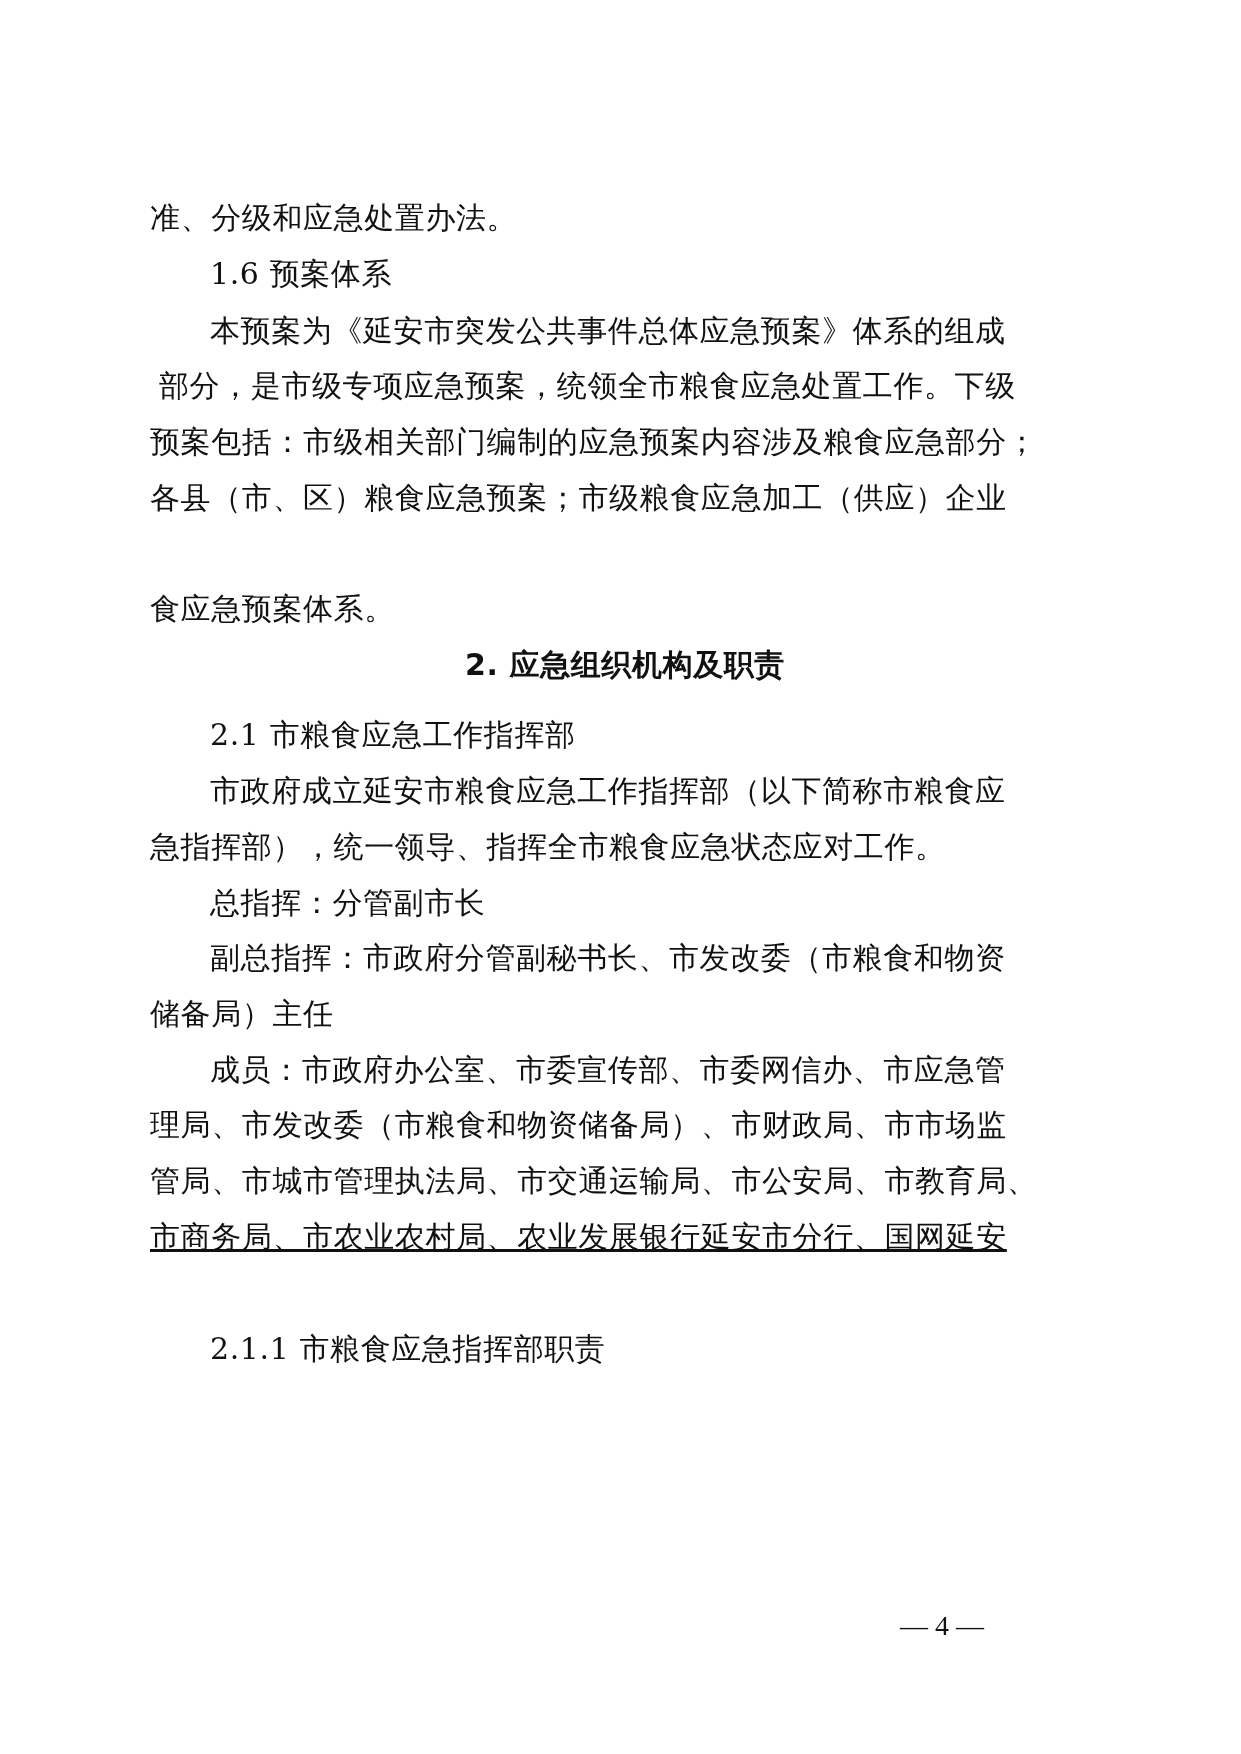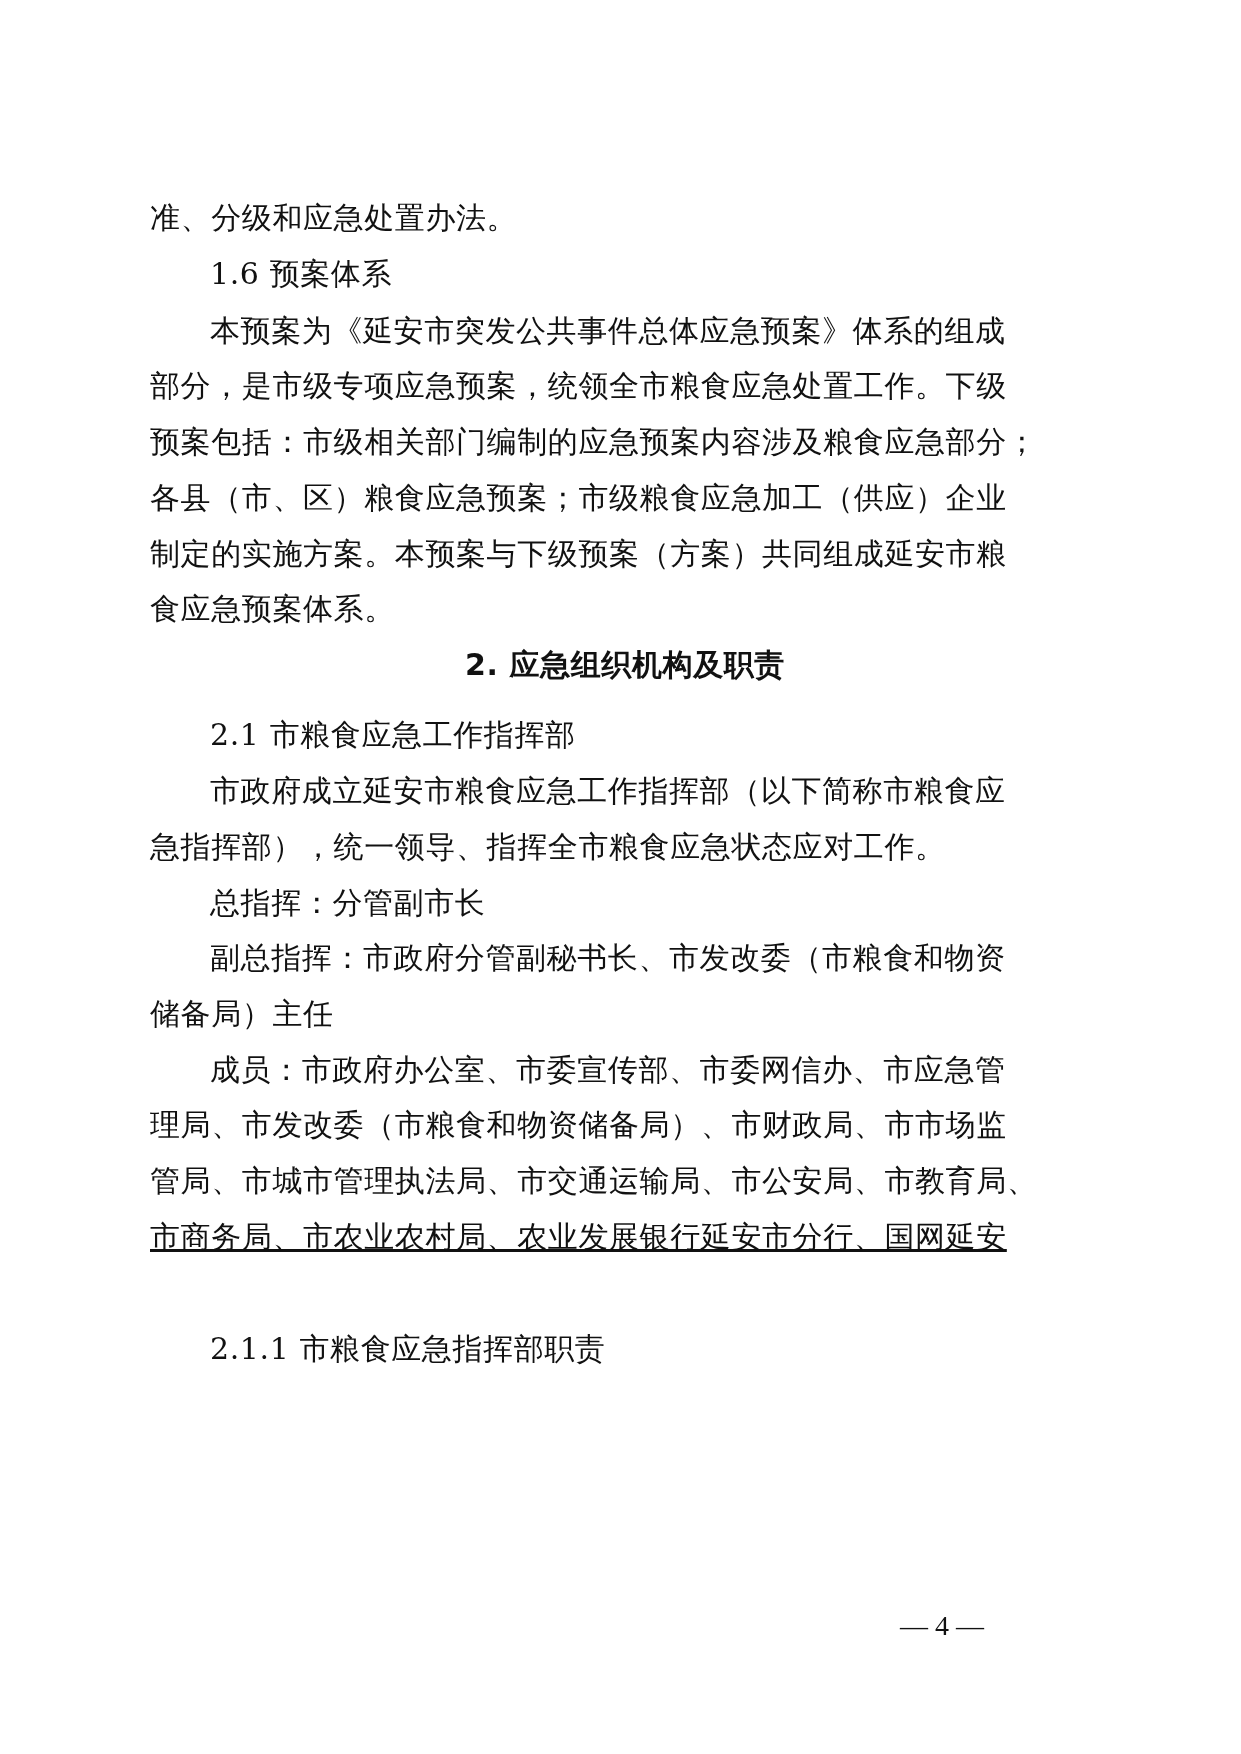--- a/index.html
+++ b/index.html
@@ -56,24 +56,23 @@
     }
   </style>
 </head>
 <body>
 
 <div class="page">
 
   <div class="line" style="top:200px;">准、分级和应急处置办法。</div>
   <div class="line indent" style="top:256px;">1.6 预案体系</div>
   <div class="line indent justify" style="top:313px; width:770px;">本预案为《延安市突发公共事件总体应急预案》体系的组成</div>
-  <div class="line justify" style="top:368px;">部分，是市级专项应急预案，统领全市粮食应急处置工作。下级</div>
+  <div class="line justify" style="top:368px;margin-left:9px;">部分，是市级专项应急预案，统领全市粮食应急处置工作。下级</div>
   <div class="line justify" style="top:424px;">预案包括：市级相关部门编制的应急预案内容涉及粮食应急部分；</div>
   <div class="line justify" style="top:480px;">各县（市、区）粮食应急预案；市级粮食应急加工（供应）企业</div>
-  <div class="line justify" style="top:536px;">制定的实施方案。本预案与下级预案（方案）共同组成延安市粮</div>
   <div class="line" style="top:591px;">食应急预案体系。</div>
 
   <div class="line indent heading-bold" style="top:647px;">2. 应急组织机构及职责</div>
 
   <div class="line indent" style="top:717px;">2.1 市粮食应急工作指挥部</div>
   <div class="line indent justify" style="top:773px; width:770px;">市政府成立延安市粮食应急工作指挥部（以下简称市粮食应</div>
   <div class="line" style="top:829px;">急指挥部），统一领导、指挥全市粮食应急状态应对工作。</div>
   <div class="line indent" style="top:885px;">总指挥：分管副市长</div>
   <div class="line indent justify" style="top:940px; width:770px;">副总指挥：市政府分管副秘书长、市发改委（市粮食和物资</div>
   <div class="line" style="top:996px;">储备局）主任</div>

